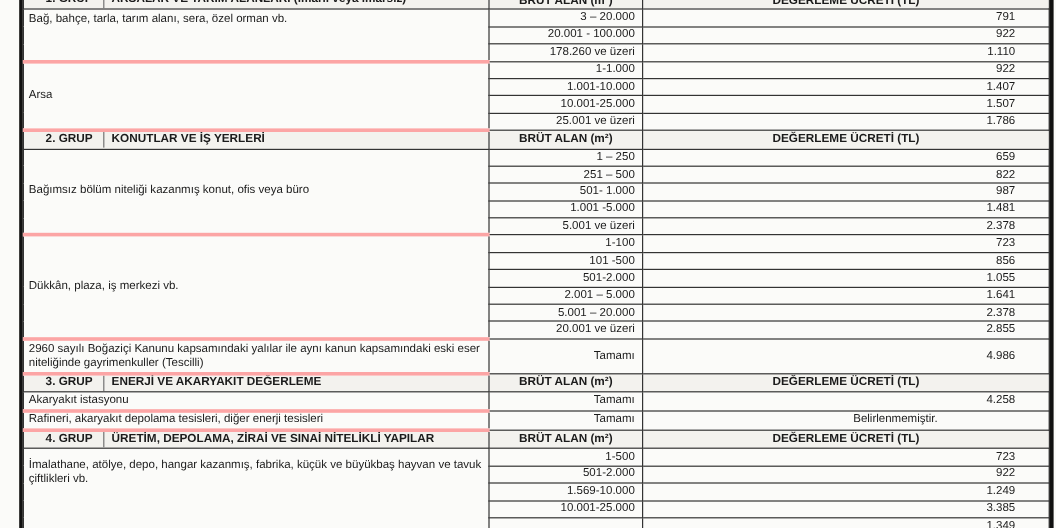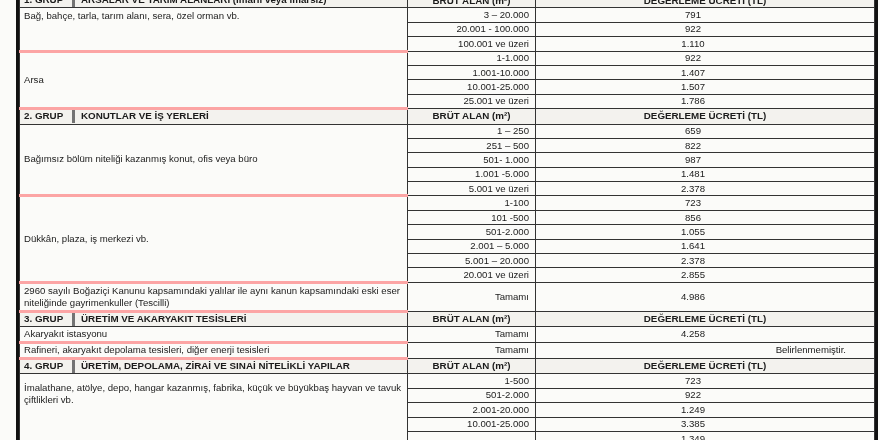--- a/index.html
+++ b/index.html
@@ -3,25 +3,25 @@
 <meta charset="utf-8">
 <style>
   html, body { margin:0; padding:0; }
   body { width:880px; height:440px; overflow:hidden; background:#fbfbf9; position:relative;
          font-family:"Liberation Sans", sans-serif; color:#1b1b1b; }
   .page { position:absolute; left:16px; top:-7px; width:855px; border-left:3px solid #111; border-right:4px solid #111; }
   table { border-collapse:collapse; width:100%; table-layout:fixed; }
   td { border:1px solid #333; padding:0 4px; font-size:9.6px; height:13.4px; line-height:12px; overflow:hidden; white-space:nowrap; }
   td.desc { white-space:normal; vertical-align:middle; border-top:1px solid #333; border-bottom:3px solid #fca5a5; }
   td.area { text-align:right; padding-right:6px; }
-  td.fee { text-align:center; padding-right:28px; }
-  td.fee.center { text-align:right; padding-left:175px; }
+  td.fee { text-align:right; padding-right:28px; }
+  td.fee.center { text-align:left; padding-left:175px; }
   tr.hdr td { font-weight:bold; background:#f3f2ee; font-size:9.8px; }
   td.hcenter { text-align:center; }
-  .grpno { display:inline-block; width:48px; border-right:3px solid #737373; margin-left:-4px; padding-left:4px; margin-right:6px; height:13px; }
+  .grpno { display:inline-block; width:48px; border-right:1px solid #737373; margin-left:-4px; padding-left:18px; margin-right:6px; height:13px; }
   td.tall { height:26px; }
 </style>
 </head>
 <body>
 
 <div class="page">
 <table>
   <colgroup>
     <col style="width:388px">
     <col style="width:128px">
@@ -37,21 +37,21 @@
     <tr>
       <td class="desc" rowspan="3" style="vertical-align:top;padding-top:2px">Bağ, bahçe, tarla, tarım alanı, sera, özel orman vb.</td>
       <td class="area">3 – 20.000</td>
       <td class="fee">791</td>
     </tr>
     <tr>
       <td class="area">20.001 - 100.000</td>
       <td class="fee">922</td>
     </tr>
     <tr>
-      <td class="area">100.001 ve üzeri</td>
+      <td class="area">178.260 ve üzeri</td>
       <td class="fee">1.110</td>
     </tr>
     <tr>
       <td class="desc" rowspan="4">Arsa</td>
       <td class="area">1-1.000</td>
       <td class="fee">922</td>
     </tr>
     <tr>
       <td class="area">1.001-10.000</td>
       <td class="fee">1.407</td>
@@ -116,21 +116,21 @@
       <td class="area">20.001 ve üzeri</td>
       <td class="fee">2.855</td>
     </tr>
     <tr>
       <td class="desc tall">2960 sayılı Boğaziçi Kanunu kapsamındaki yalılar ile aynı kanun kapsamındaki eski eser niteliğinde gayrimenkuller (Tescilli)</td>
       <td class="area tall">Tamamı</td>
       <td class="fee tall">4.986</td>
     </tr>
 
     <tr class="hdr">
-      <td><span class="grpno">3. GRUP</span><span>ÜRETİM VE AKARYAKIT TESİSLERİ</span></td>
+      <td><span class="grpno">3. GRUP</span><span>ENERJİ VE AKARYAKIT DEĞERLEME</span></td>
       <td class="hcenter">BRÜT ALAN (m²)</td>
       <td class="hcenter">DEĞERLEME ÜCRETİ (TL)</td>
     </tr>
     <tr>
       <td class="desc">Akaryakıt istasyonu</td>
       <td class="area">Tamamı</td>
       <td class="fee">4.258</td>
     </tr>
     <tr>
       <td class="desc">Rafineri, akaryakıt depolama tesisleri, diğer enerji tesisleri</td>
@@ -146,21 +146,21 @@
     <tr>
       <td class="desc" rowspan="5" style="vertical-align:top;padding-top:8px">İmalathane, atölye, depo, hangar kazanmış, fabrika, küçük ve büyükbaş hayvan ve tavuk çiftlikleri vb.</td>
       <td class="area">1-500</td>
       <td class="fee">723</td>
     </tr>
     <tr>
       <td class="area">501-2.000</td>
       <td class="fee">922</td>
     </tr>
     <tr>
-      <td class="area">2.001-20.000</td>
+      <td class="area">1.569-10.000</td>
       <td class="fee">1.249</td>
     </tr>
     <tr>
       <td class="area">10.001-25.000</td>
       <td class="fee">3.385</td>
     </tr>
     <tr>
       <td class="area"></td>
       <td class="fee">1.349</td>
     </tr>

